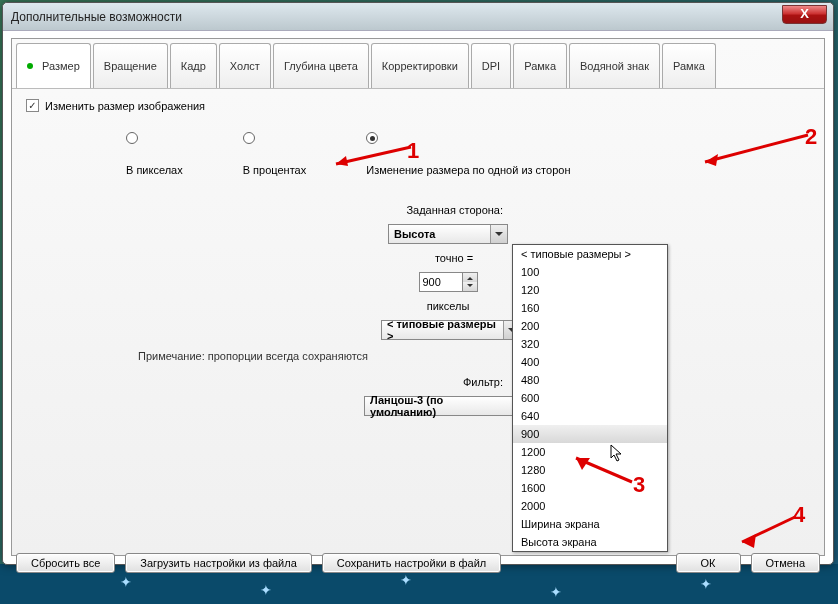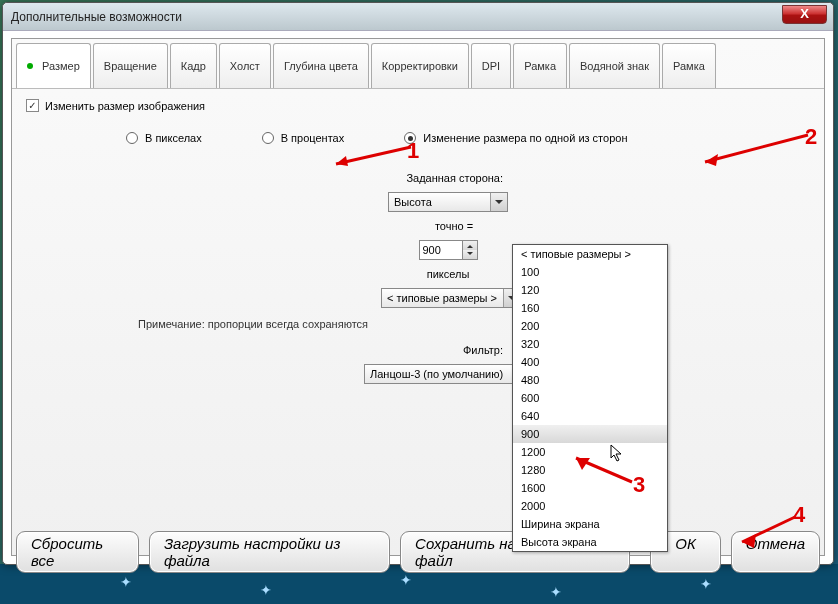--- a/index.html
+++ b/index.html
@@ -62,34 +62,34 @@
   .tab.active { background: #fff; font-weight: normal; }
   .tab-dot { width: 6px; height: 6px; border-radius: 50%; background: #0a0; }
   .content { padding: 10px 14px; position: relative; height: calc(100% - 28px); }
   .chk-row { display: flex; align-items: center; gap: 6px; margin-bottom: 20px; }
   .checkbox {
     width: 13px; height: 13px; border: 1px solid #888; background: #fff;
     display: flex; align-items: center; justify-content: center;
     font-size: 10px; color: #333;
   }
   .radio-row { display: flex; gap: 60px; margin-left: 100px; margin-bottom: 28px; align-items:center; }
-  .radio-item { display: flex; align-items: flex-end; gap: 7px; }
+  .radio-item { display: flex; align-items: flex-start; gap: 20px; flex-direction: column; }
   .radio {
     width: 12px; height: 12px; border: 1px solid #666; border-radius: 50%;
     background: #fff; display: flex; align-items: center; justify-content: center;
   }
   .radio.checked::after { content:''; width:5px; height:5px; background:#333; border-radius:50%; }
   .form-row { display: flex; align-items: center; gap: 8px; margin-bottom: 10px; margin-left: 60px; flex-direction: column; }
   .label { text-align: right; min-width: 110px; }
   .select {
     border: 1px solid #888; background: linear-gradient(to bottom,#fff,#e8e8e8);
     height: 20px; display: flex; align-items: center;
     position: relative; font-size: 11px;
   }
-  .select-text { padding: 0 5px; flex: 1; }
+  .select-text { padding: 0 5px; flex: 1; font-weight: bold; }
   .select-btn {
     width: 17px; height: 18px; border-left: 1px solid #999;
     background: linear-gradient(to bottom,#f0f0f0,#d0d0d0);
     display: flex; align-items: center; justify-content: center;
   }
   .select-btn::after { content:''; border: 4px solid transparent; border-top-color: #333; margin-top:3px;}
   .input-num {
     width: 44px; height: 20px; border: 1px solid #888; background: #fff;
     padding: 0 3px; display: flex; align-items: center;
   }
@@ -107,25 +107,24 @@
     box-shadow: 1px 1px 3px rgba(0,0,0,0.3);
     z-index: 10;
   }
   .dd-item { padding: 3px 8px; font-size: 11px; cursor: pointer; }
   .dd-item.hover { background: linear-gradient(to bottom,#f0f0f0,#d8d8d8); }
   .bottom-bar {
     position: absolute; left: 4px; right: 4px; bottom: 4px;
     display: flex; gap: 10px;
   }
   .btn {
-    border: 1px solid #888; border-radius: 9px;
+    border: 1px solid #888; border-radius: 3px;
     background: linear-gradient(to bottom,#fdfdfd,#e0e0e0);
-    padding: 3px 14px; font-size: 15px; cursor: pointer;
+    padding: 3px 14px; font-size: 11px; cursor: pointer;
     box-shadow: inset 0 0 0 1px #fff;
-    font-style: italic;
   }
   .spacer { flex: 1; }
   .marker {
     position: absolute; color: #d00; font-weight: bold; font-size: 22px;
     font-family: Arial; z-index: 20;
   }
   .arrow { position: absolute; z-index: 20; }
   .cursor { position: absolute; z-index: 21; font-size: 16px; }
 </style>
 </head>

